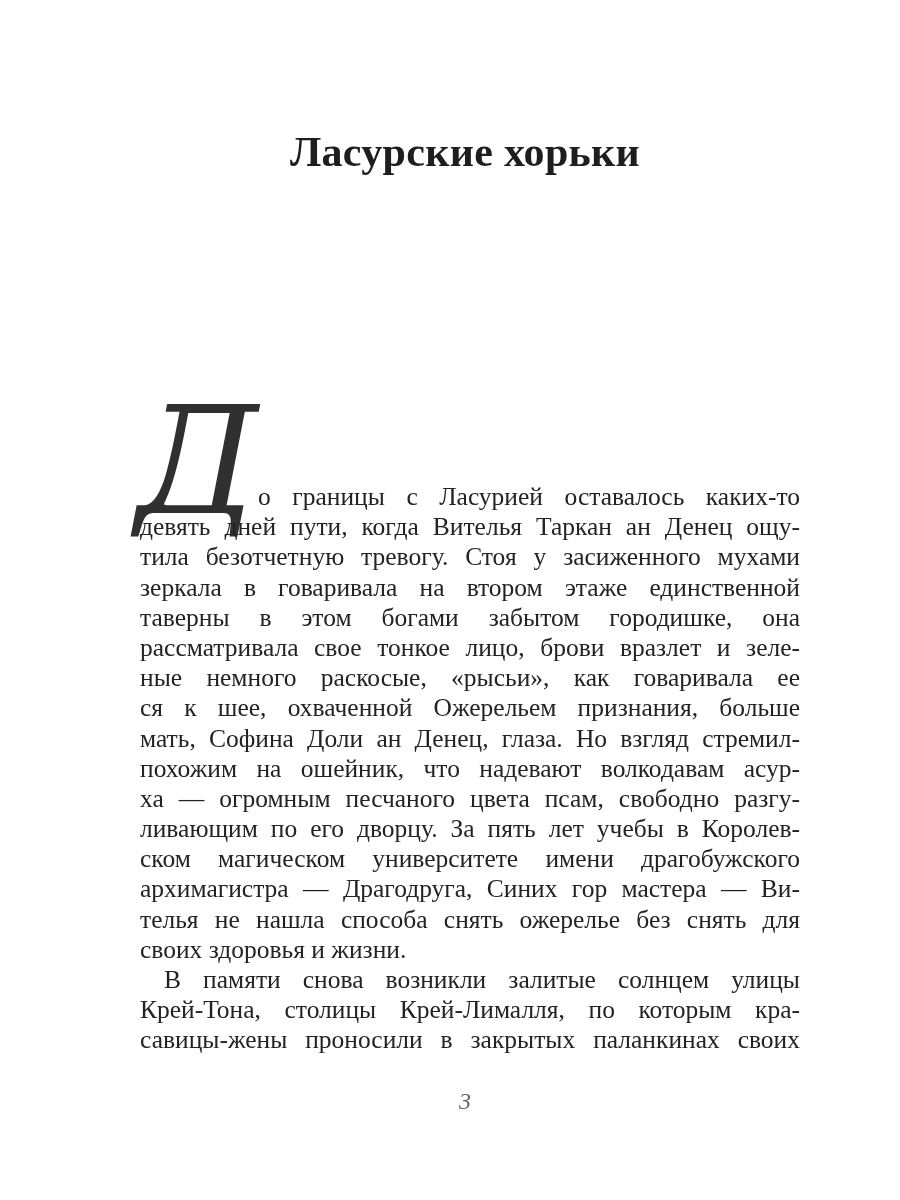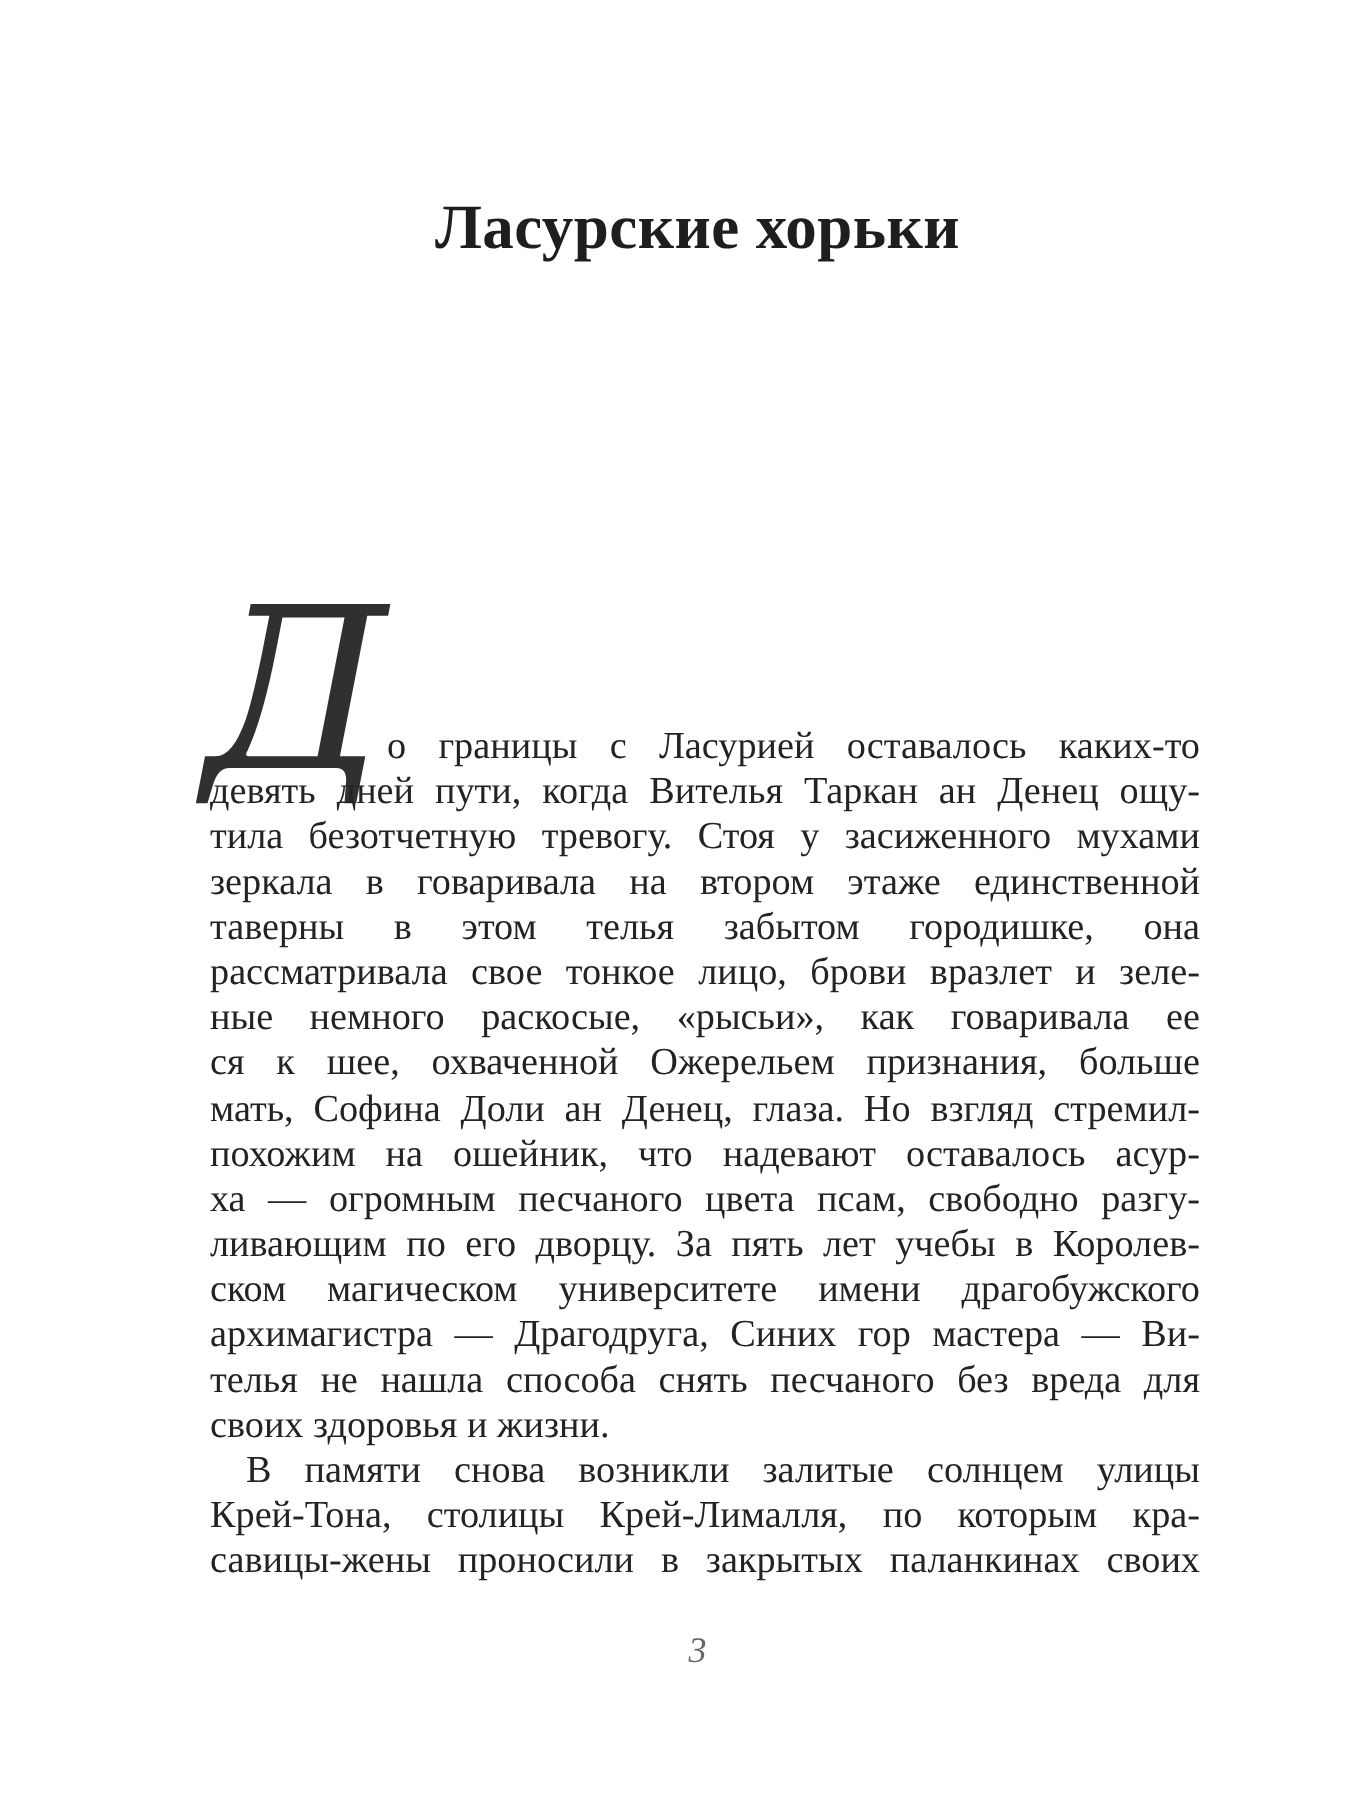--- a/index.html
+++ b/index.html
@@ -40,31 +40,31 @@
   <h1 class="title">Ласурские хорьки</h1>
 
   <div class="dropcap">Д</div>
 
   <div class="body-text">
     <div class="paragraph">
       <span class="line first">о границы с Ласурией оставалось каких-то</span>
       <span class="line">девять дней пути, когда Вителья Таркан ан Денец ощу-</span>
       <span class="line">тила безотчетную тревогу. Стоя у засиженного мухами</span>
       <span class="line">зеркала в говаривала на втором этаже единственной</span>
-      <span class="line">таверны в этом телья забытом городишке, она</span>
+      <span class="line">таверны в этом богами забытом городишке, она</span>
       <span class="line">рассматривала свое тонкое лицо, брови вразлет и зеле-</span>
       <span class="line">ные немного раскосые, «рысьи», как говаривала ее</span>
       <span class="line">ся к шее, охваченной Ожерельем признания, больше</span>
       <span class="line">мать, Софина Доли ан Денец, глаза. Но взгляд стремил-</span>
-      <span class="line">похожим на ошейник, что надевают оставалось асур-</span>
+      <span class="line">похожим на ошейник, что надевают волкодавам асур-</span>
       <span class="line">ха — огромным песчаного цвета псам, свободно разгу-</span>
       <span class="line">ливающим по его дворцу. За пять лет учебы в Королев-</span>
       <span class="line">ском магическом университете имени драгобужского</span>
       <span class="line">архимагистра — Драгодруга, Синих гор мастера — Ви-</span>
-      <span class="line">телья не нашла способа снять песчаного без вреда для</span>
+      <span class="line">телья не нашла способа снять ожерелье без снять для</span>
       <span class="line last">своих здоровья и жизни.</span>
     </div>
     <div class="paragraph">
       <span class="line indent">В памяти снова возникли залитые солнцем улицы</span>
       <span class="line">Крей-Тона, столицы Крей-Лималля, по которым кра-</span>
       <span class="line">савицы-жены проносили в закрытых паланкинах своих</span>
     </div>
   </div>
 
   <div class="page-number">3</div>

